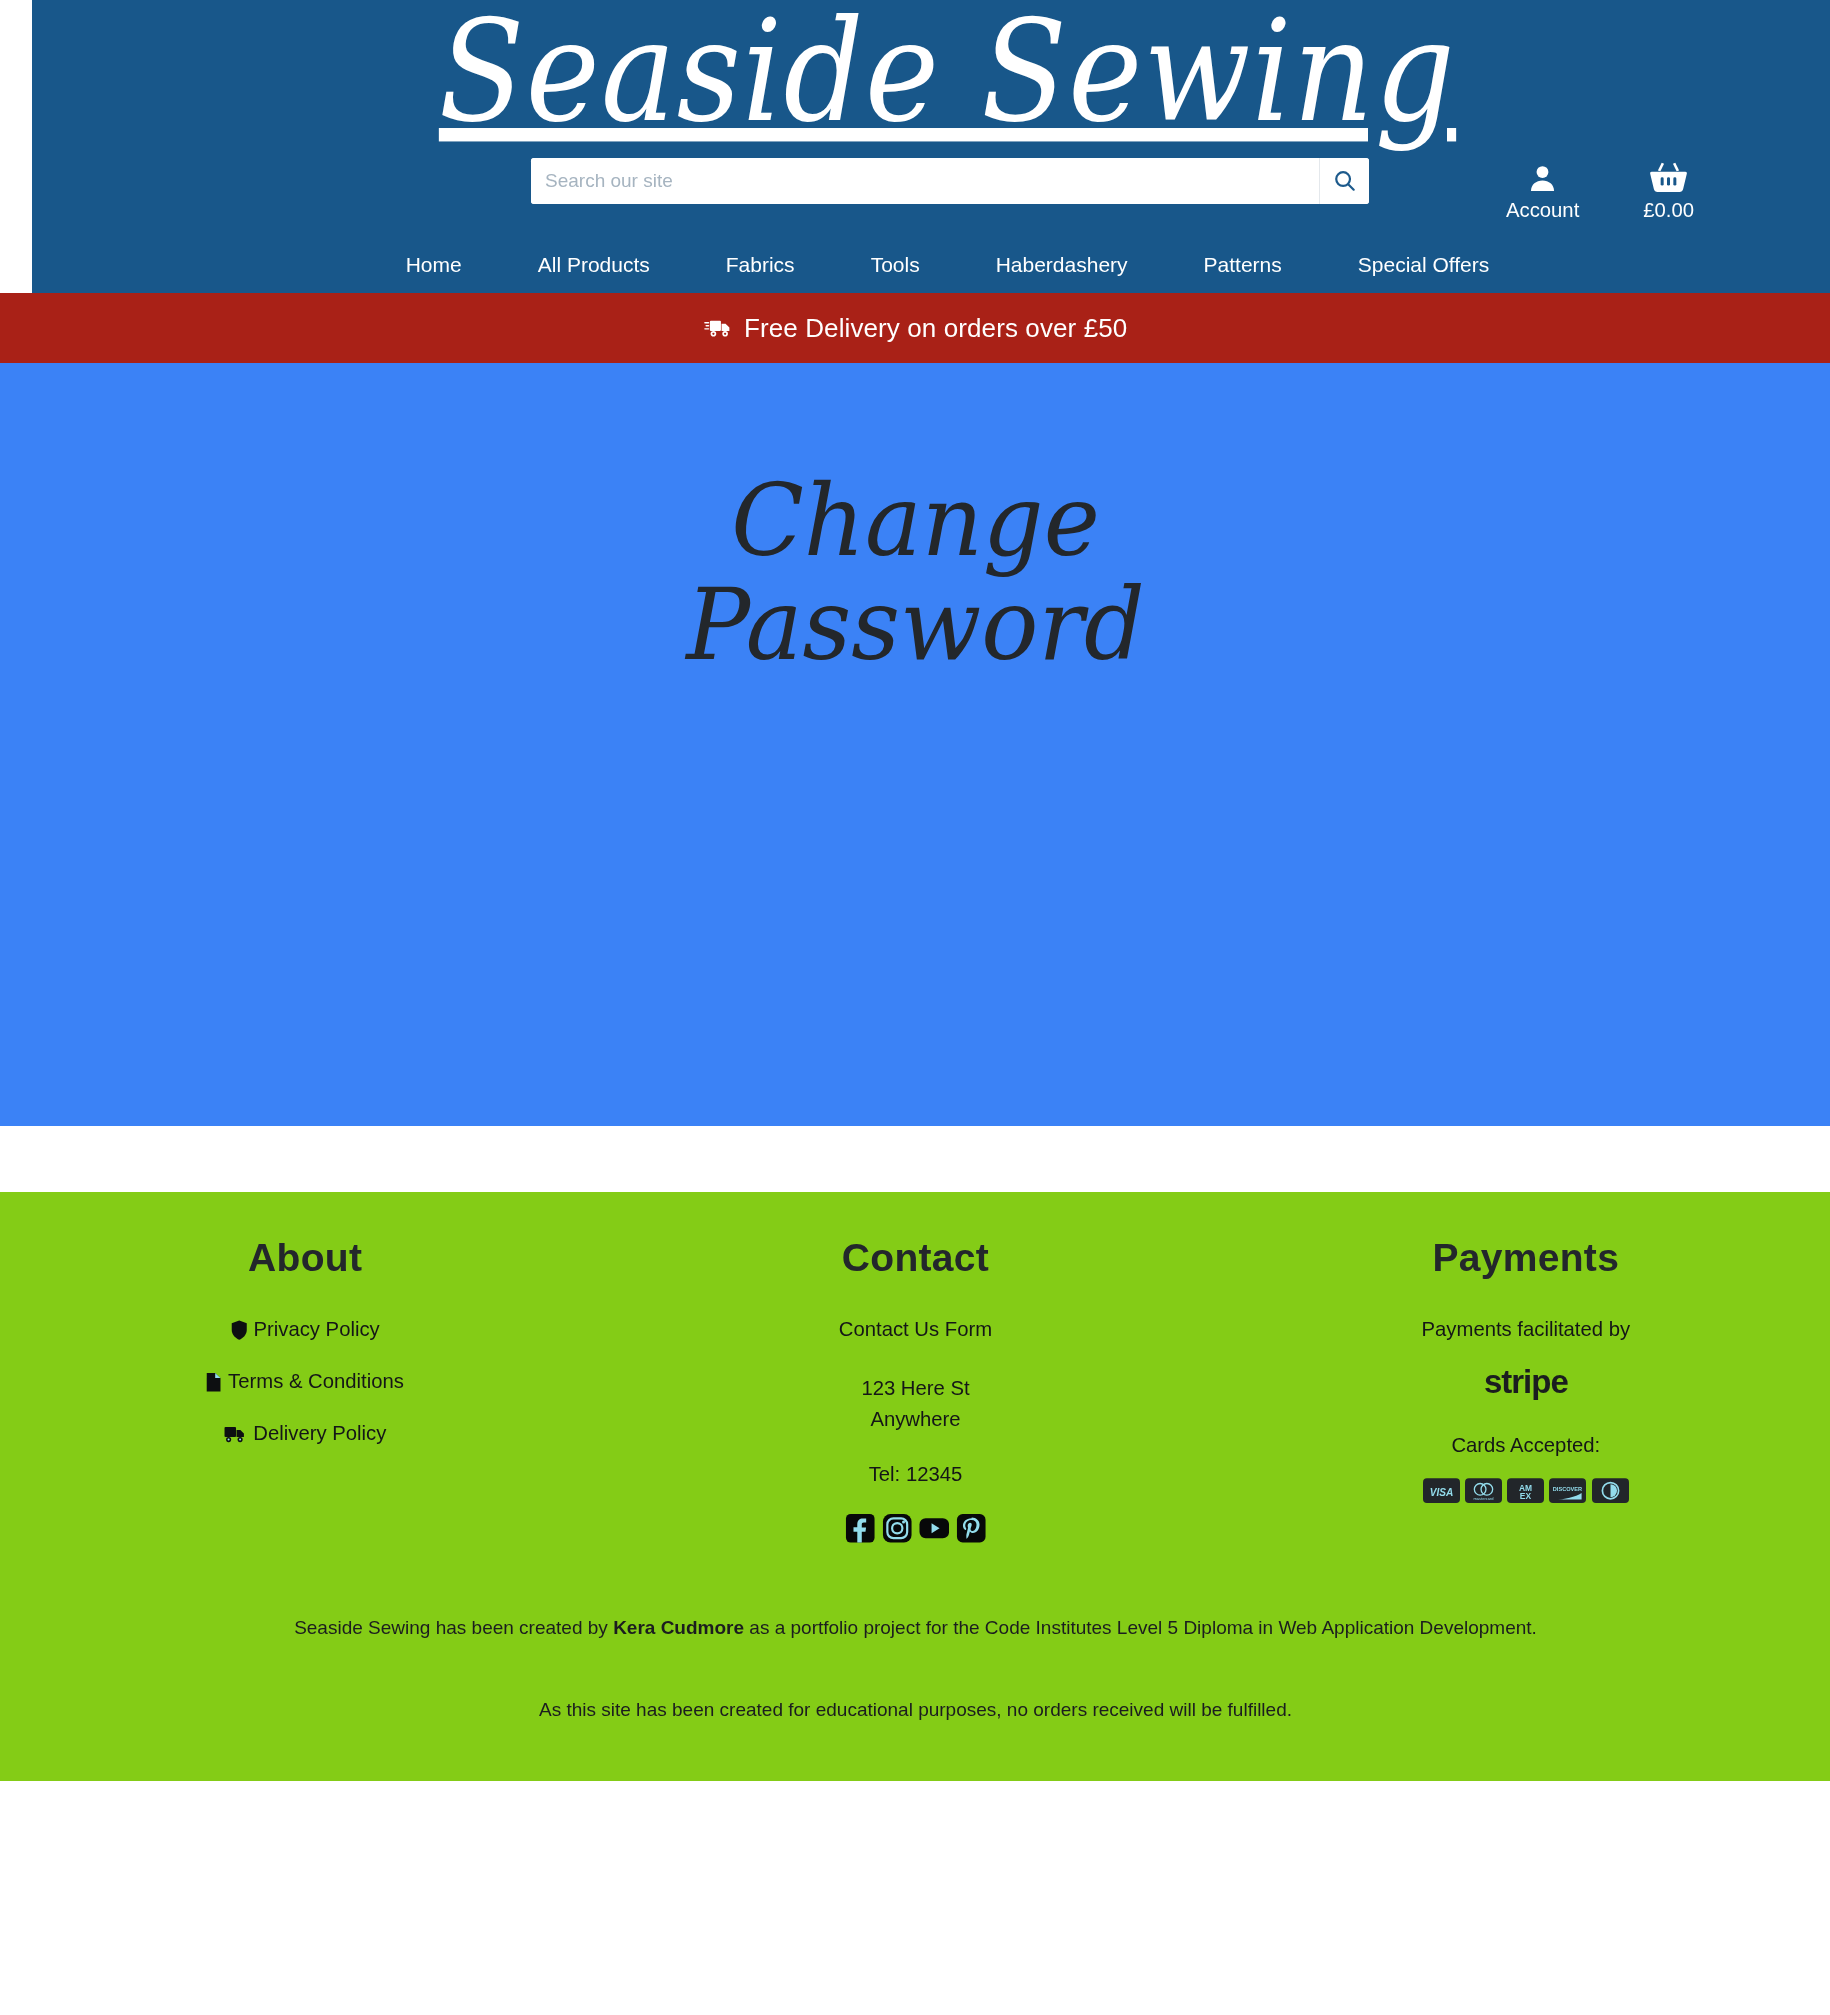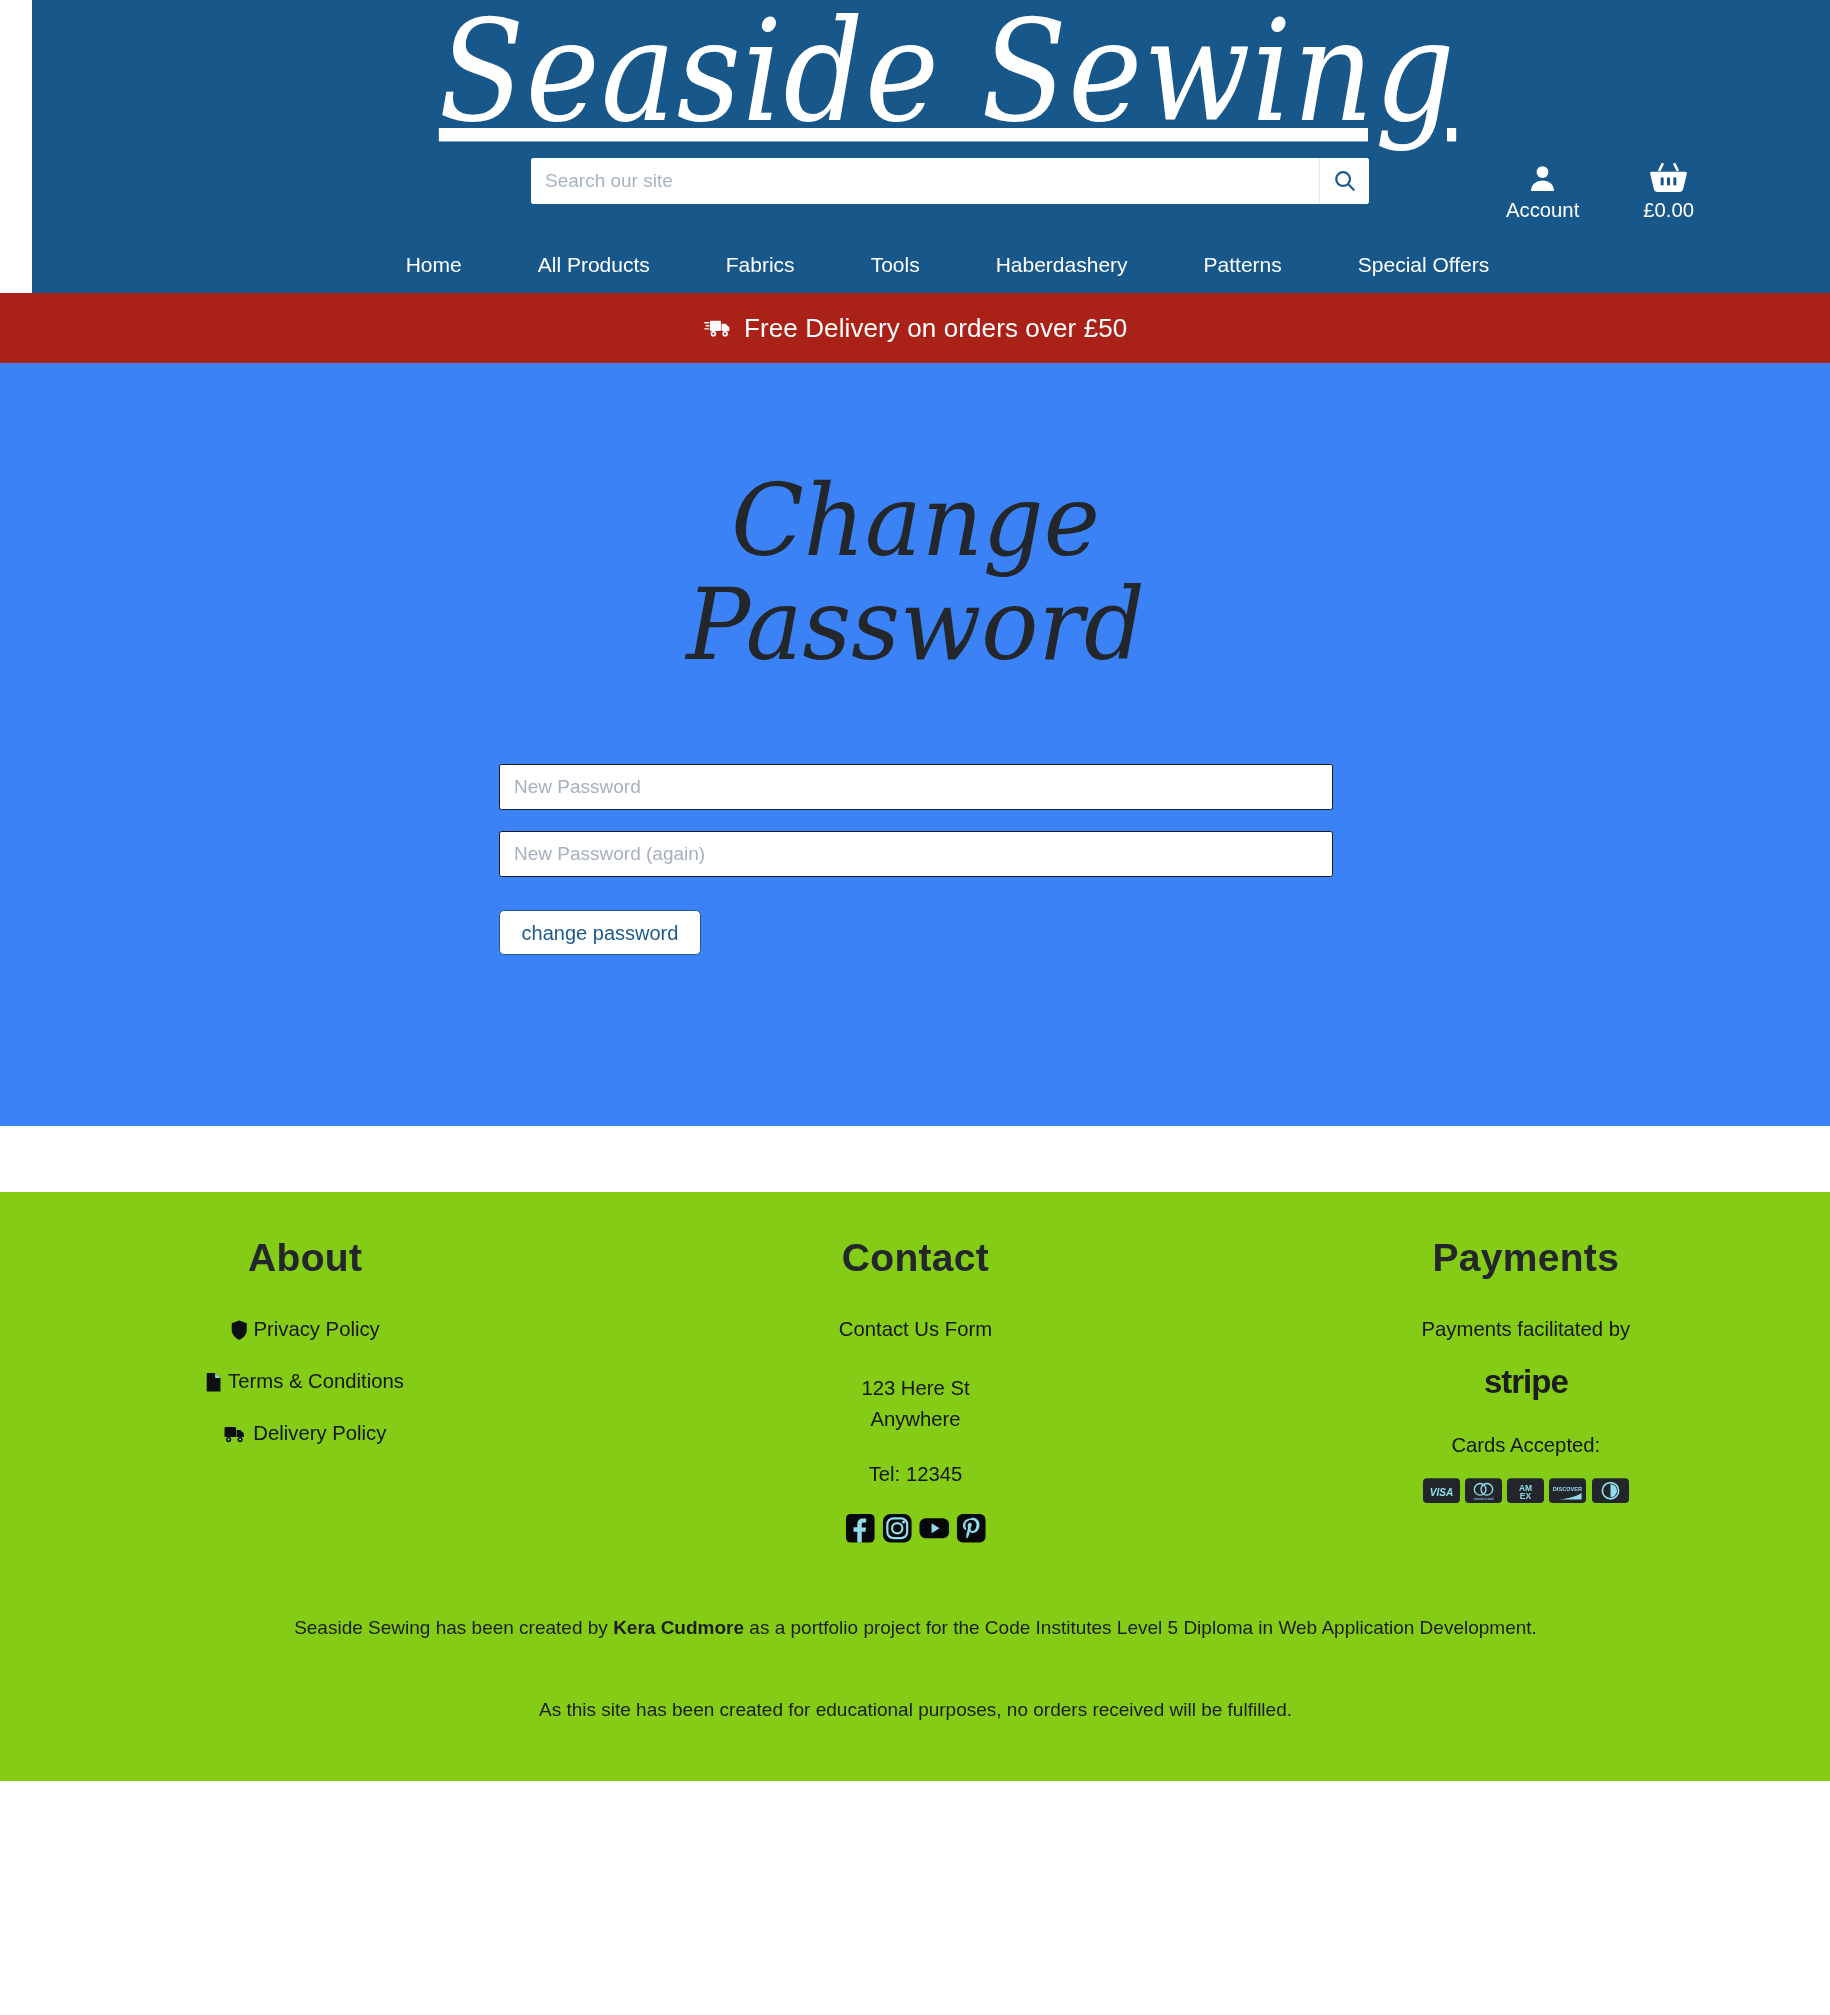--- a/index.html
+++ b/index.html
@@ -386,25 +386,20 @@
       <circle cx="23.3" cy="17.6" r="1.25" fill="#a92117"></circle>
     </svg>
   </span>
   <span>Free Delivery on orders over £50</span>
 </div>
 
 <main class="page-main">
 
   <h1 class="page-heading">Change Password</h1>
 
-  <form class="form-zone">
-    <input class="pw-input" type="password" placeholder="New Password" style="">
-    <input class="pw-input" type="password" placeholder="New Password (again)" style="">
-    <button class="submit-btn" type="submit">change password</button>
-  </form>
 
 </main>
 
 <footer class="site-footer">
 
   <div class="footer-cols">
 
     <div class="footer-col">
       <div class="footer-heading">About</div>
 

